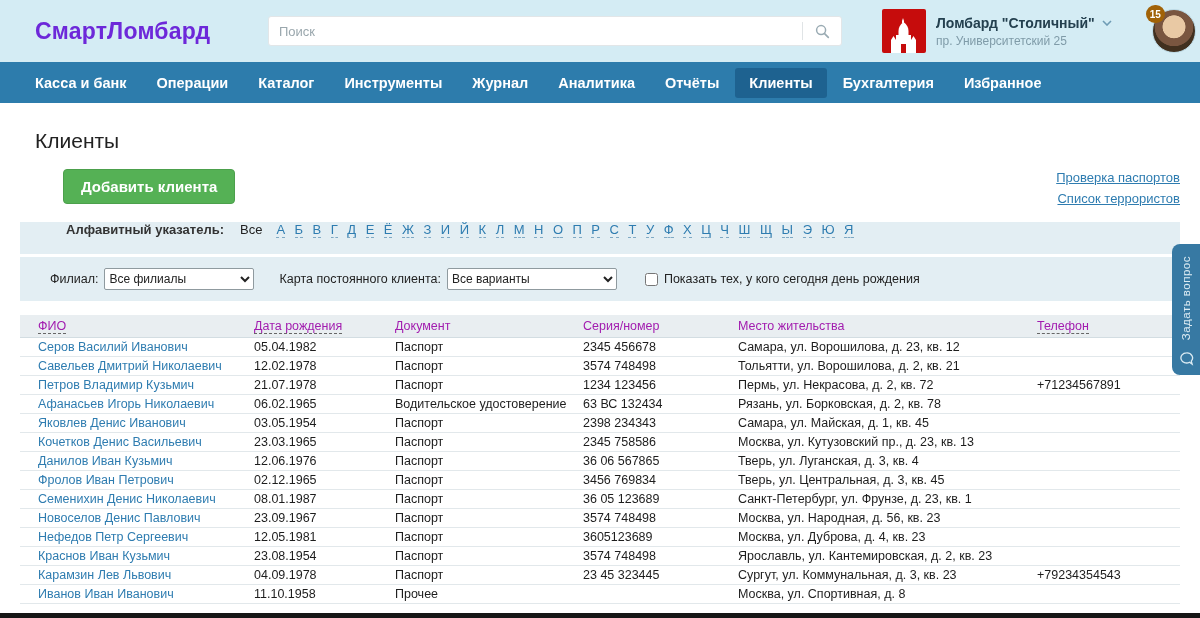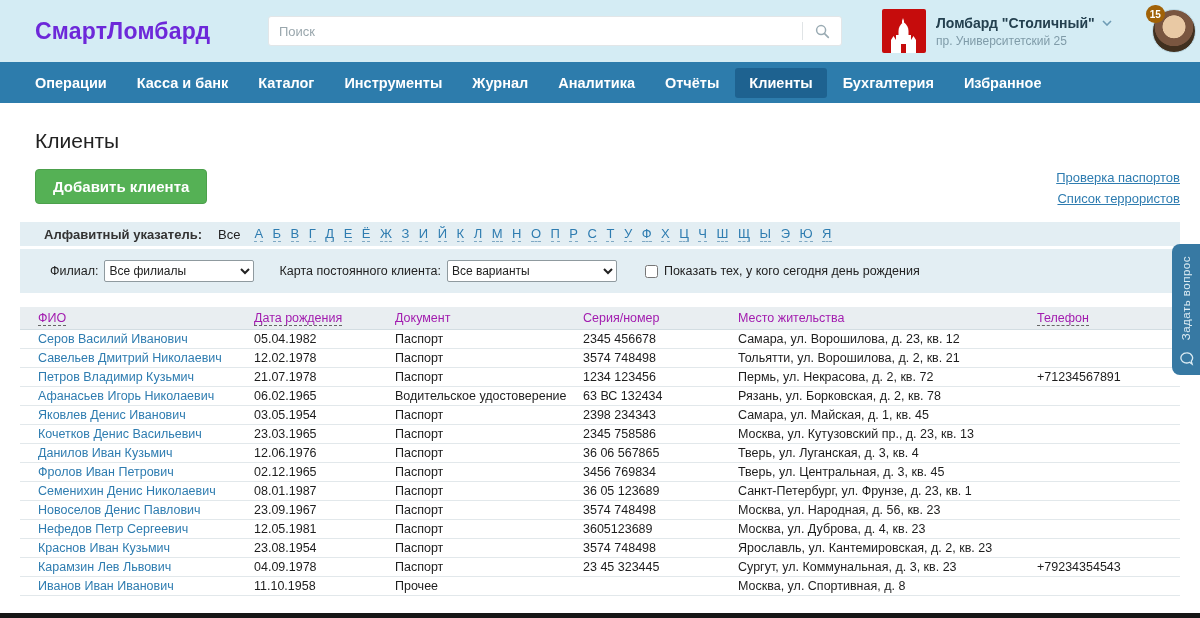--- a/index.html
+++ b/index.html
@@ -37,26 +37,26 @@
   .navbar { height:41px; background:#2d7cac; display:flex; align-items:center; padding:0 15px 0 20px; }
   .nav-item { color:#fff; font-size:14.5px; font-weight:bold; text-decoration:none;
     padding:7px 14px; margin:0 1px; border-radius:3px; cursor:pointer; white-space:nowrap; }
   .nav-item.active { background:#1e6290; }
 
   
   .content { padding:0 20px; }
   h1.page-title { font-size:21px; font-weight:normal; color:#222; margin:26px 0 0 15px; }
   .actions-row { display:flex; justify-content:space-between; align-items:flex-start; margin:16px 0 0 15px; }
   .add-btn { background:#55b155; border:1px solid #4ca04c; color:#fff; font-size:15px; font-weight:bold;
-    padding:8px 17px; border-radius:4px; cursor:pointer; font-family:inherit; }
+    padding:8px 17px; border-radius:4px; cursor:pointer; font-family:inherit;margin-left:28px; }
   .top-links { display:flex; flex-direction:column; align-items:flex-end; gap:6px; padding-top:1px; }
   .top-links a { color:#2e7cb0; font-size:13px; text-decoration:underline; cursor:pointer; }
 
   .panel { background:#e3eef3; }
-  .alpha-row { margin-top:16px; height:24px; display:flex; align-items:center; padding:0 10px 0 24px;
+  .alpha-row { margin-top:16px; height:32px; display:flex; align-items:flex-start; padding:0 10px 0 46px;
     font-size:13px; }
   .alpha-label { color:#333; font-weight:bold; margin-right:16px; }
   .alpha-all { color:#222; margin-right:14px; cursor:pointer; }
   .alpha-letter { color:#2e7cb0; text-decoration:none; border-bottom:1px dashed #7fa9c4;
     margin-right:9.5px; cursor:pointer; line-height:1.1; }
 
   .filters-row { margin-top:3px; height:44px; display:flex; align-items:center; padding:0 10px 0 30px;
     font-size:12.5px; color:#222; }
   .filters-row select { width:150px; height:22px; font-size:12px; font-family:inherit; color:#222;
     border:1px solid #8f9a9f; background:#fff; border-radius:2px; margin-left:6px; }
@@ -135,22 +135,22 @@
         <div class="hdr-name">
           <span>Анисимова Ю...</span>
 
         </div>
         <div class="hdr-sub">Суперадминистратор</div>
       </div>
     </div>
   </header>
 
   <nav class="navbar" id="main-nav">
+      <a class="nav-item">Касса и банк</a>
       <a class="nav-item">Операции</a>
-      <a class="nav-item">Касса и банк</a>
       <a class="nav-item">Каталог</a>
       <a class="nav-item">Инструменты</a>
       <a class="nav-item">Журнал</a>
       <a class="nav-item">Аналитика</a>
       <a class="nav-item">Отчёты</a>
       <a class="nav-item active">Клиенты</a>
       <a class="nav-item">Бухгалтерия</a>
       <a class="nav-item">Избранное</a>
     </nav>
 

